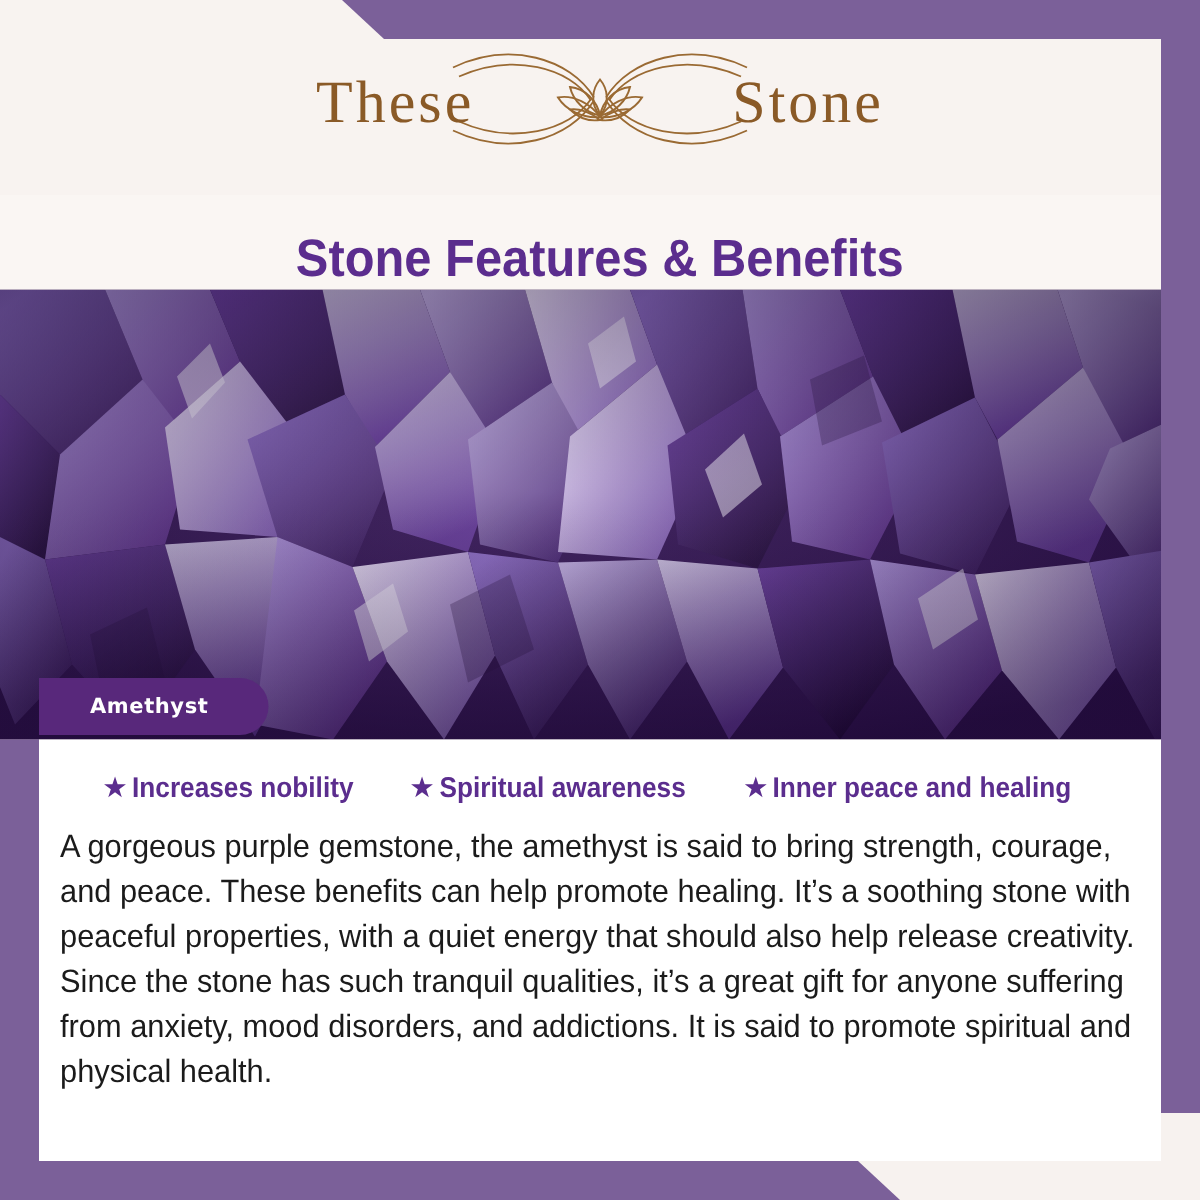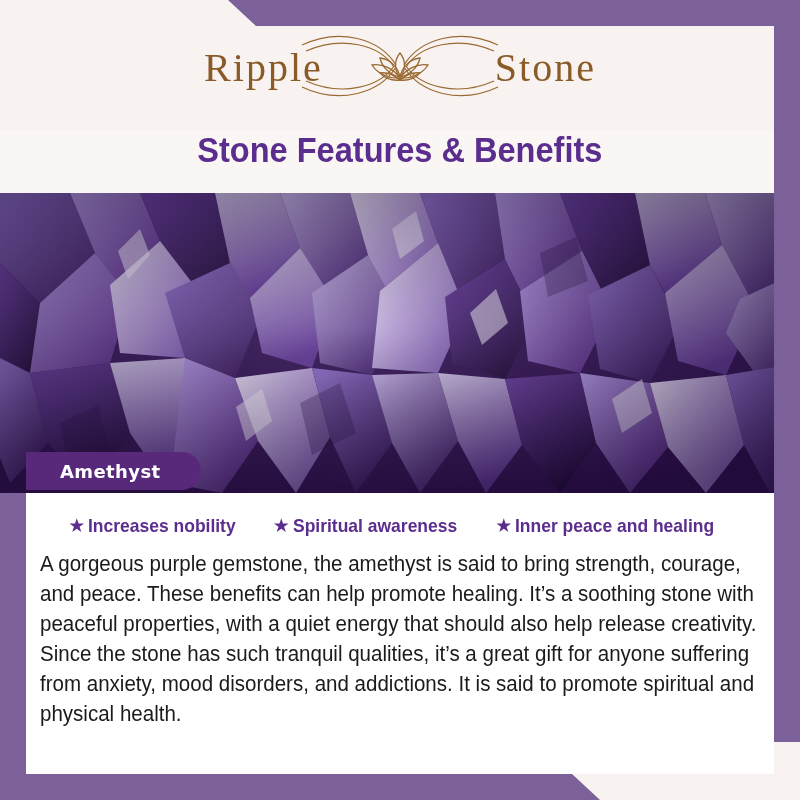--- a/index.html
+++ b/index.html
@@ -81,21 +81,21 @@
   .logo-word.left  { margin-right: 86px; }
   .logo-word.right { margin-left: 86px; }
 
   
   .title-band {
     position: absolute;
     top: 130px; left: 0;
     width: 800px; height: 63px;
     background: #faf6f3;
     display: flex;
-    align-items: flex-start;
+    align-items: flex-end;
     justify-content: center;
     z-index: 2;
   }
   .title-text {
     font-family: "Liberation Sans Narrow", "Liberation Sans", sans-serif;
     font-weight: bold;
     font-size: 35px;
     color: #5b2d8e;
     letter-spacing: 0px;
     transform: scaleX(0.93);
@@ -125,21 +125,21 @@
     background: #58287b;
     border-top-right-radius: 19px;
     border-bottom-right-radius: 19px;
     display: flex;
     align-items: center;
     z-index: 4;
   }
   .name-banner .label {
     font-family: "DejaVu Sans", sans-serif;
     font-weight: bold;
-    font-size: 18px;
+    font-size: 14px;
     color: #ffffff;
     letter-spacing: 0.4px;
   }
 
   
   .content {
     position: absolute;
     top: 493px; left: 26px;
     width: 748px; height: 281px;
     background: #ffffff;
@@ -297,21 +297,21 @@
         <g fill="none" stroke="#9a6a33" stroke-width="1.3">
           <path d="M220,28 C215,34 213,44 220,52 C227,44 225,34 220,28 Z"></path>
           <path d="M220,52 C210,50 202,42 200,33 C210,34 218,42 220,52 Z"></path>
           <path d="M220,52 C230,50 238,42 240,33 C230,34 222,42 220,52 Z"></path>
           <path d="M220,53 C208,54 197,48 192,40 C202,38 214,44 220,53 Z"></path>
           <path d="M220,53 C232,54 243,48 248,40 C238,38 226,44 220,53 Z"></path>
           <path d="M200,48 C206,54 213,56 220,55 C214,50 206,47 200,48 Z"></path>
           <path d="M240,48 C234,54 227,56 220,55 C226,50 234,47 240,48 Z"></path>
         </g>
       </svg>
-      <span class="logo-word left">Ripple</span>
+      <span class="logo-word left">These</span>
       <span class="logo-word right">Stone</span>
     </div>
   </div>
 
   <div class="title-band">
     <div class="title-text">Stone Features &amp; Benefits</div>
   </div>
 
   <div class="content">
     <div class="features">

